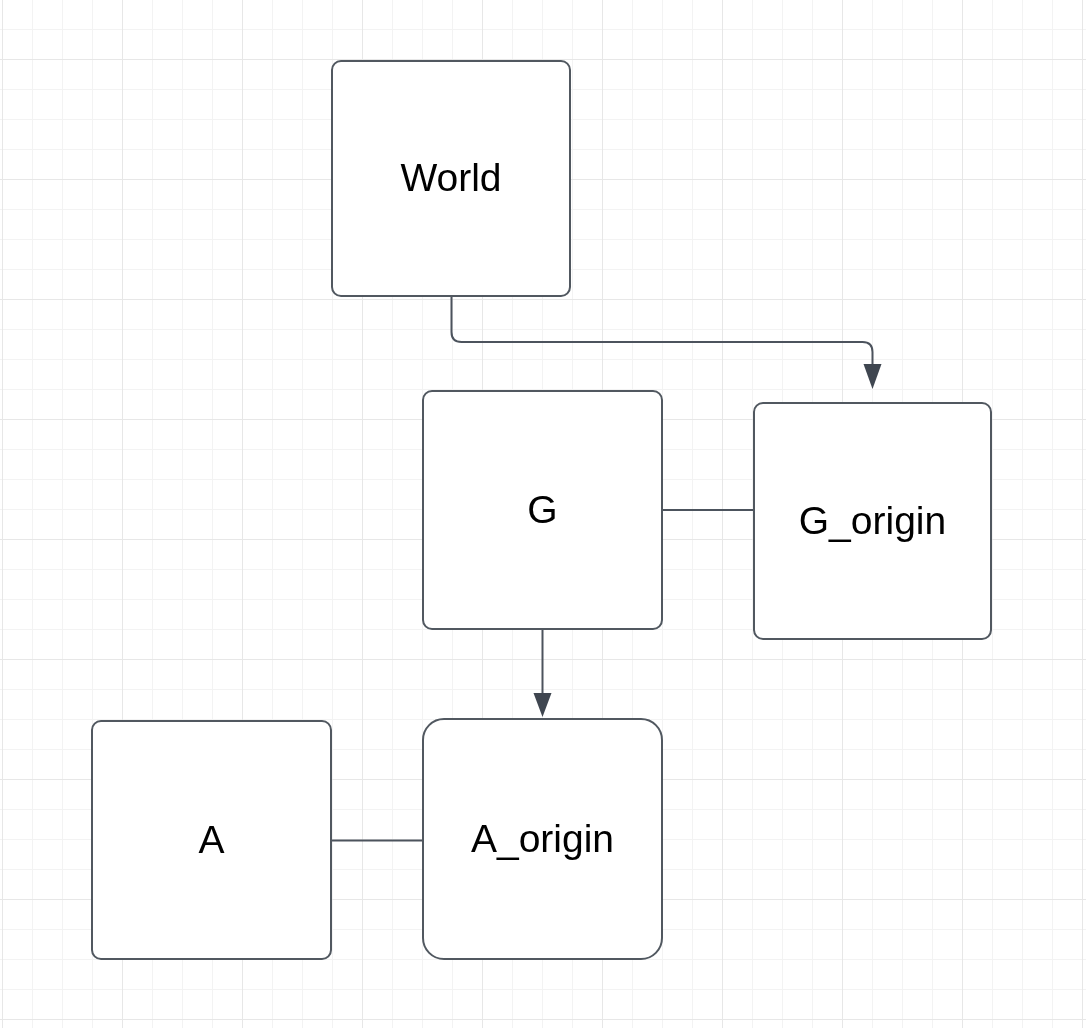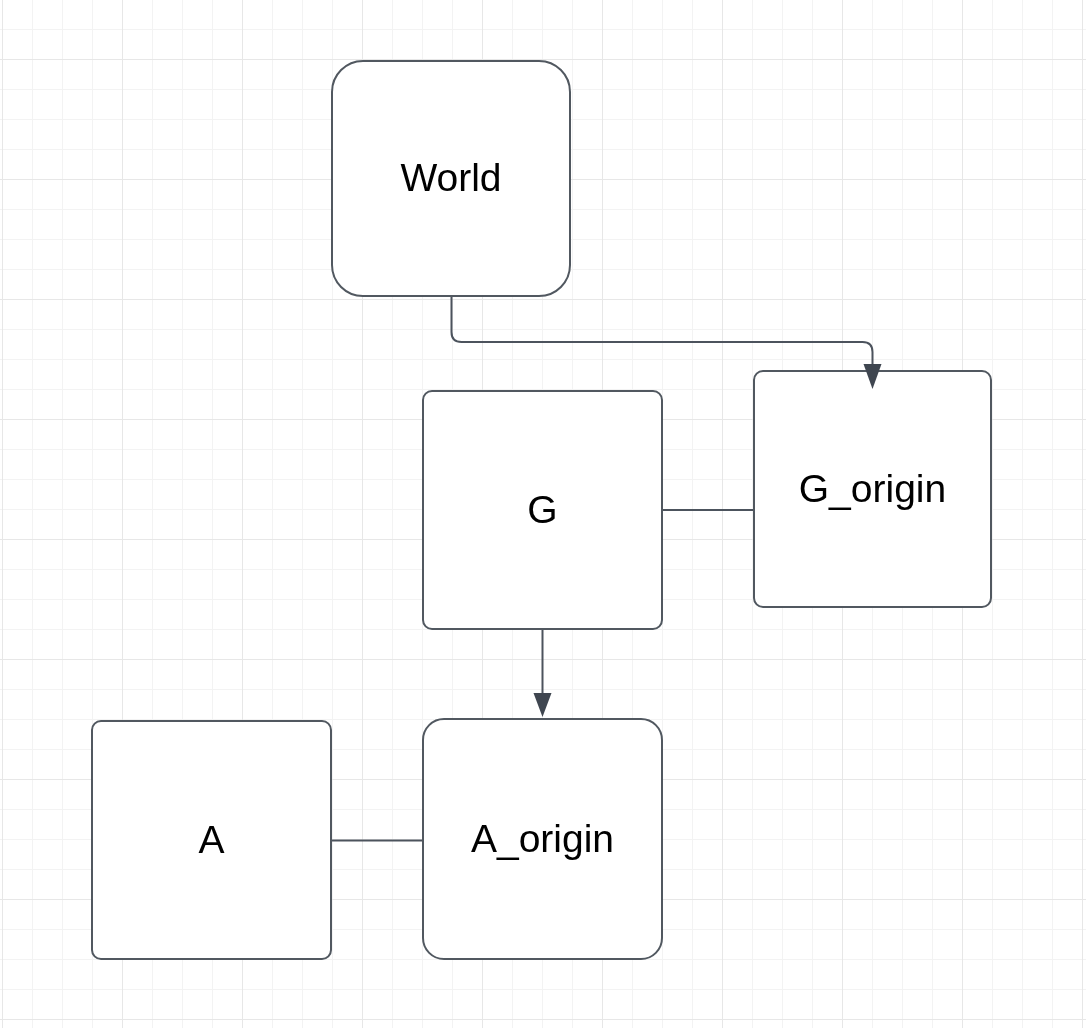--- a/index.html
+++ b/index.html
@@ -32,23 +32,23 @@
     display: flex;
     align-items: center;
     justify-content: center;
   }
   .node-label {
     font-size: 39px;
     line-height: 1.2;
     color: #000000;
     white-space: nowrap;
   }
-  #node-world    { left: 331px; top: 60px;  width: 240px; height: 237px; border-radius: 32px; }
+  #node-world    { left: 331px; top: 60px;  width: 240px; height: 237px; }
   #node-g        { left: 422px; top: 390px; width: 241px; height: 240px; }
-  #node-g-origin { left: 753px; top: 370px; width: 239px; height: 238px; }
+  #node-g-origin { left: 753px; top: 402px; width: 239px; height: 238px; }
   #node-a        { left: 91px;  top: 720px; width: 241px; height: 240px; }
   #node-a-origin { left: 422px; top: 718px; width: 241px; height: 242px; border-radius: 22px; }
 
   svg.edges {
     position: absolute;
     left: 0;
     top: 0;
     pointer-events: none;
   }
   .edge-path {

